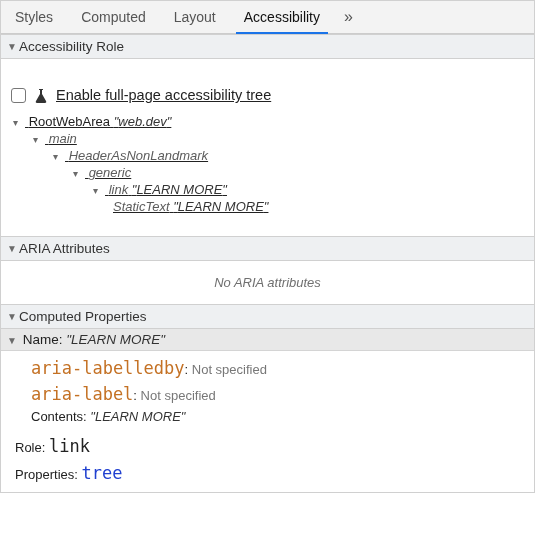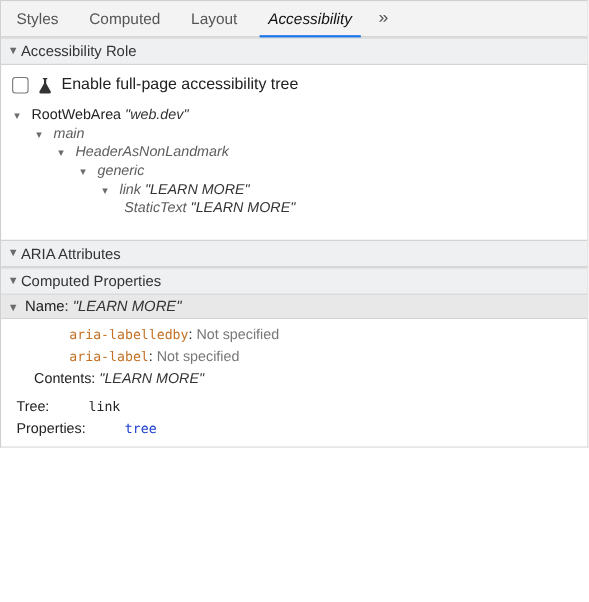--- a/index.html
+++ b/index.html
@@ -23,21 +23,21 @@
     font-size: 14px;
     color: #555;
   }
   .tab {
     padding: 0 14px;
     display: flex;
     align-items: center;
     cursor: default;
     position: relative;
   }
-  .tab.active { color: #111; font-style: italic; }
+  .tab.active { color: #111; }
   .tab.active::after {
     content: "";
     position: absolute;
     left: 6px; right: 6px; bottom: -1px;
     height: 2px;
     background: #1a73e8;
   }
   .tab.overflow { padding: 0 10px; font-size: 16px; color:#555;}
   
   .section-header {
@@ -47,21 +47,21 @@
     padding: 4px 6px;
     display: flex;
     align-items: center;
     font-size: 13.5px;
     color: #333;
   }
   .section-header .tri {
     width: 10px; display:inline-block;
     color:#6b6b6b; font-size:10px; margin-right:2px;
   }
-  .section-body { padding: 6px 8px 10px 8px; }
+  .section-body { padding: 24px 8px 10px 8px; text-decoration: underline; }
   
   .enable-row { display:flex; align-items:center; gap:8px; padding:4px 2px 8px 2px;}
   .chk {
     width:15px; height:15px; border:1px solid #777; border-radius:3px; background:#fff;
   }
   .flask {
     display:inline-block;
   }
   .flask svg{ vertical-align:middle;}
   .enable-label{ font-size:14.5px;}
@@ -76,21 +76,21 @@
   .empty-msg{ text-align:center; font-style:italic; color:#6f6f6f; padding:14px 0;}
   
   .name-row{
     background:#e8e8e8;
     border-bottom:1px solid #d4d4d4;
     padding:3px 6px;
     font-size:13.5px;
   }
   .name-row .tri{ color:#6b6b6b; font-size:10px; margin-right:2px;}
   .prop-list{ padding:4px 0 6px 30px; line-height:1.55;}
-  .mono{ font-family: Menlo, Consolas, monospace; font-size:12px;margin-left:32px;}
+  .mono{ font-family: Menlo, Consolas, monospace; font-size:17px;}
   .attr-orange{ color:#c47124; }
   .not-spec{ color:#777;}
   .simple-list{ padding:0 0 6px 14px; line-height:1.55;}
   .val-blue{ color:#2040d0;}
 </style>
 </head>
 <body>
 
 <div class="panel">
 
@@ -156,20 +156,21 @@
           </ul>
         </li>
       </ul>
     </div>
   </div>
 
   <div class="section-header">
     <span class="tri">▼</span>
     <span>ARIA Attributes</span>
   </div>
+  <div class="empty-msg">No ARIA attributes</div>
 
   <div class="section-header">
     <span class="tri">▼</span>
     <span>Computed Properties</span>
   </div>
   <div class="name-row">
     <span class="tri">▼</span>
     <span>Name: </span>
     <span class="quoted">"LEARN MORE"</span>
   </div>
@@ -182,21 +183,21 @@
       <span class="mono attr-orange">aria-label</span><span>: </span>
       <span class="not-spec">Not specified</span>
     </div>
     <div>
       <span>Contents</span><span>: </span>
       <span class="quoted">"LEARN MORE"</span>
     </div>
   </div>
   <div class="simple-list">
     <div>
-      <span>Tree: </span>
+      <span>Role: </span>
       <span class="mono">link</span>
     </div>
     <div>
       <span>Properties: </span>
       <span class="mono val-blue">tree</span>
     </div>
   </div>
 
 </div>
 

